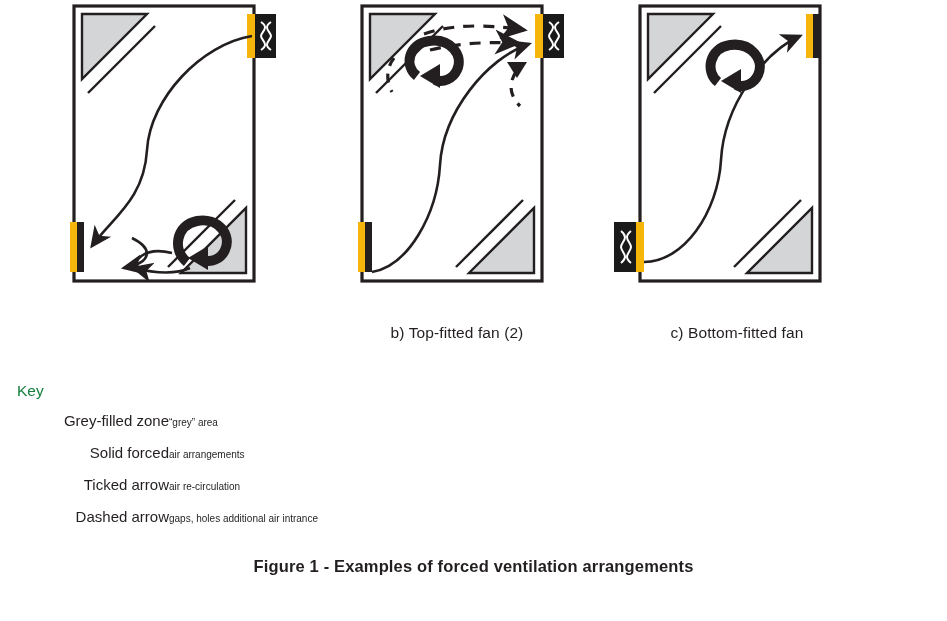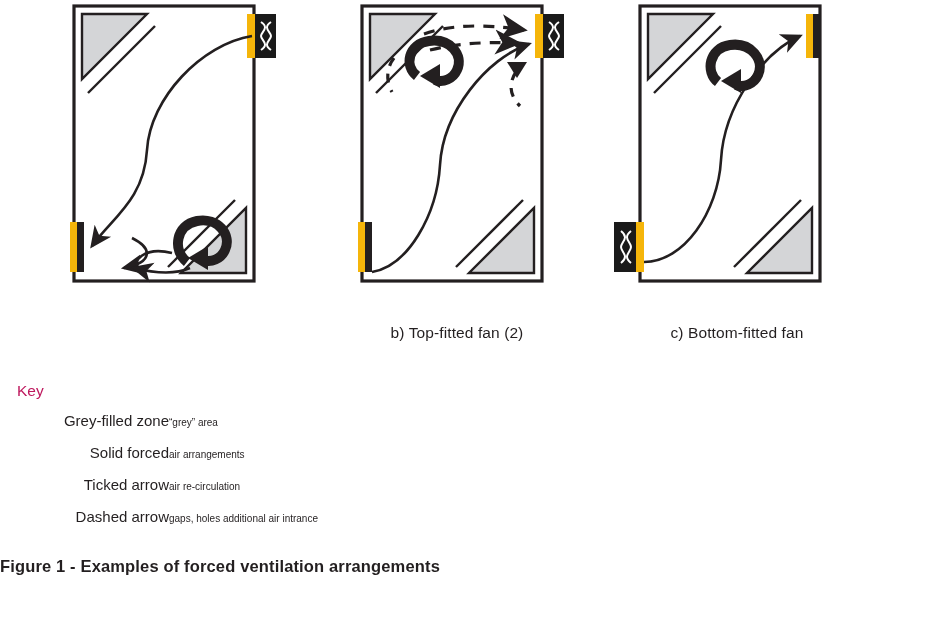--- a/index.html
+++ b/index.html
@@ -60,21 +60,21 @@
 
   
   .key {
     position: absolute;
     left: 17px;
     top: 378px;
     width: 640px;
   }
   .key-title {
     font-size: 15.5px;
-    color: #be185d;
+    color: #15803d;
     line-height: 26px;
     margin-bottom: 2px;
   }
   .key-row {
     display: flex;
     align-items: baseline;
     line-height: 30px;
   }
   .key-term {
     width: 152px;
@@ -89,20 +89,21 @@
     color: #231f20;
     white-space: nowrap;
   }
 
   
   .figure-caption {
     position: absolute;
     left: 0;
     top: 557px;
     width: 947px;
+    text-align: center;
     font-size: 16.5px;
     font-weight: bold;
     color: #231f20;
     letter-spacing: .15px;
   }
 </style>
 </head>
 <body>
 
 <div id="figure-root">

